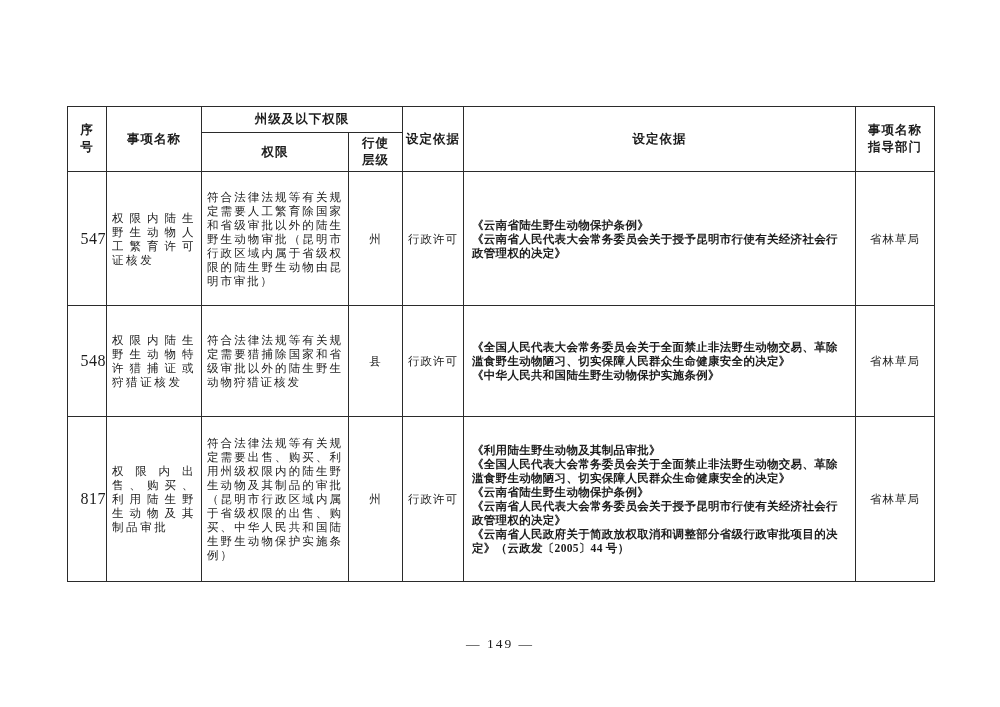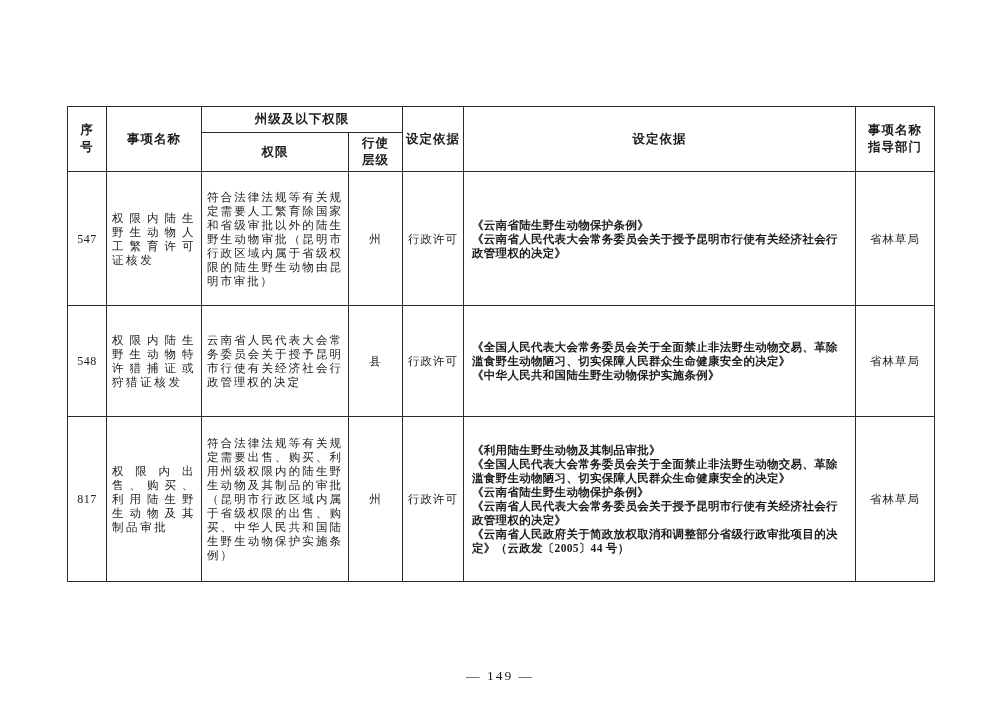--- a/index.html
+++ b/index.html
@@ -36,32 +36,32 @@
   .doc-table td {
     font-size: 11.5px;
     line-height: 14px;
   }
   tr.h-top  { height: 26px; }
   tr.h-bot  { height: 36px; }
   tr.row-0  { height: 134px; }
   tr.row-1  { height: 111px; }
   tr.row-2  { height: 165px; }
 
-  td.no-cell   { text-align: center; font-size: 12px; letter-spacing: 0.5px; }
+  td.no-cell   { text-align: right; font-size: 16px; letter-spacing: 0.5px; }
   td.name-cell { text-align: justify; letter-spacing: 2.6px; padding: 4px 5px; }
   td.auth-cell { text-align: justify; letter-spacing: 1.9px; padding: 4px 5px; }
   td.level-cell, td.type-cell, td.dept-cell { text-align: center; letter-spacing: 1px; }
   td.basis-cell { padding: 4px 8px; font-weight: bold; }
   td.basis-cell .basis-item { text-align: left; letter-spacing: 0.3px; }
 
   .stacked span { display: block; }
 
   .page-number {
     position: absolute;
-    left: 0; top: 668px;
+    left: 0; top: 636px;
     width: 100%;
     text-align: center;
     font-size: 13.5px;
     letter-spacing: 2px;
     color: #1c1c1c;
   }
 </style>
 </head>
 <body>
 
@@ -107,21 +107,21 @@
       <td class="type-cell">行政许可</td>
       <td class="basis-cell">
         <div class="basis-item">《云南省陆生野生动物保护条例》</div>
         <div class="basis-item">《云南省人民代表大会常务委员会关于授予昆明市行使有关经济社会行政管理权的决定》</div>
       </td>
       <td class="dept-cell">省林草局</td>
     </tr>
     <tr class="row-1">
       <td class="no-cell">548</td>
       <td class="name-cell">权限内陆生野生动物特许猎捕证或狩猎证核发</td>
-      <td class="auth-cell">云南省人民代表大会常务委员会关于授予昆明市行使有关经济社会行政管理权的决定</td>
+      <td class="auth-cell">符合法律法规等有关规定需要猎捕除国家和省级审批以外的陆生野生动物狩猎证核发</td>
       <td class="level-cell">县</td>
       <td class="type-cell">行政许可</td>
       <td class="basis-cell">
         <div class="basis-item">《全国人民代表大会常务委员会关于全面禁止非法野生动物交易、革除滥食野生动物陋习、切实保障人民群众生命健康安全的决定》</div>
         <div class="basis-item">《中华人民共和国陆生野生动物保护实施条例》</div>
       </td>
       <td class="dept-cell">省林草局</td>
     </tr>
     <tr class="row-2">
       <td class="no-cell">817</td>

